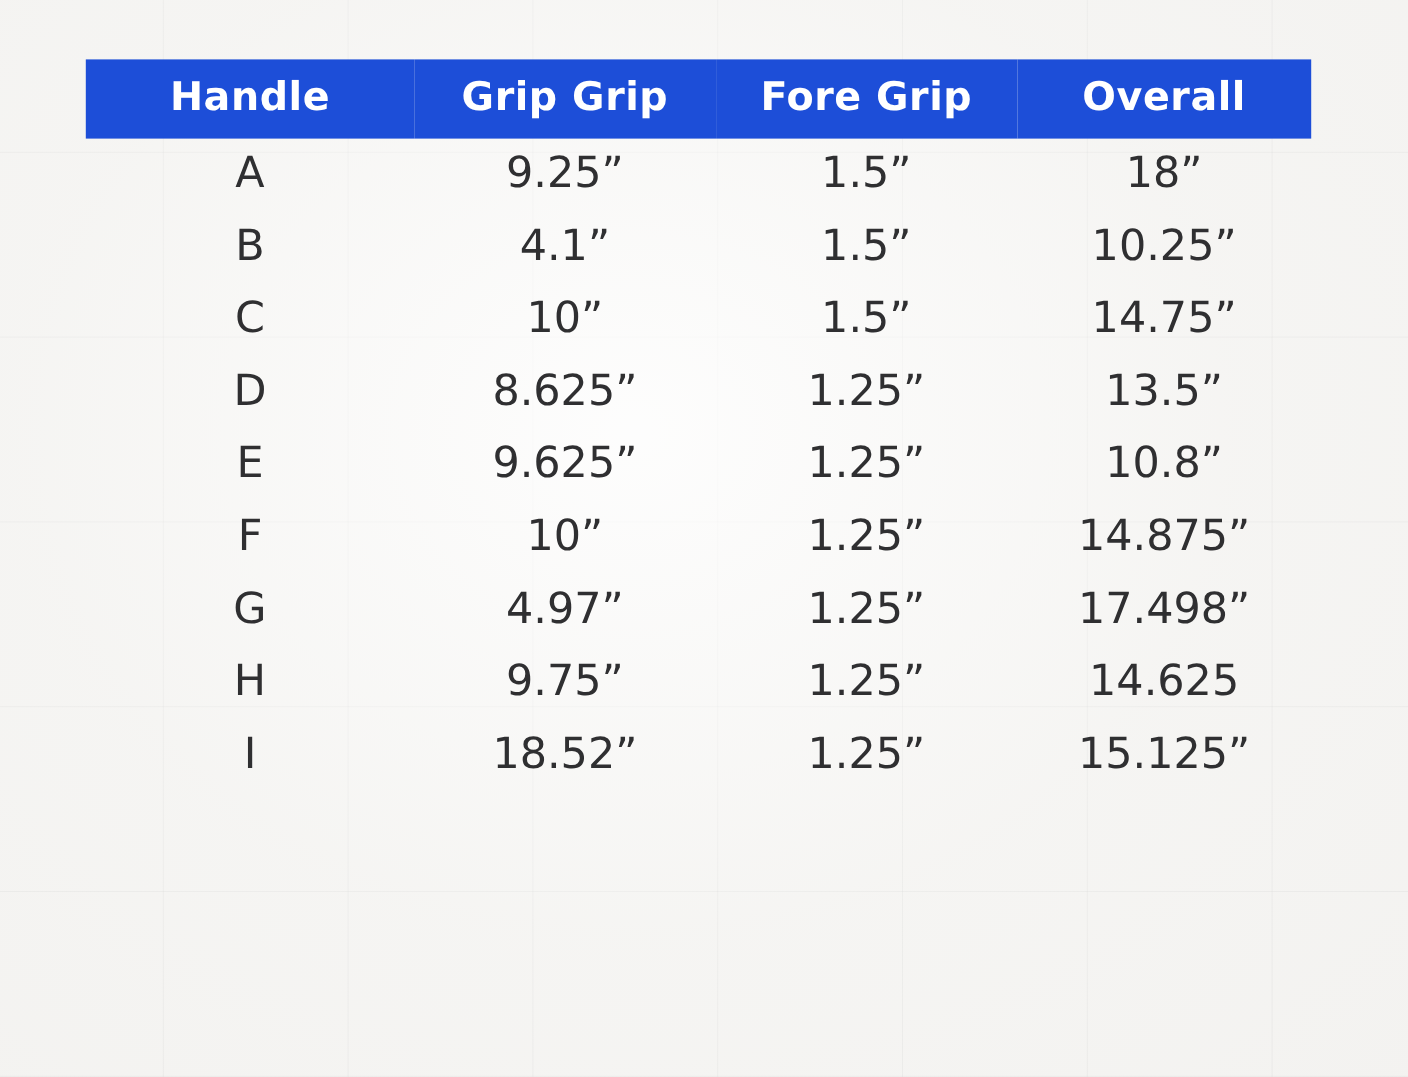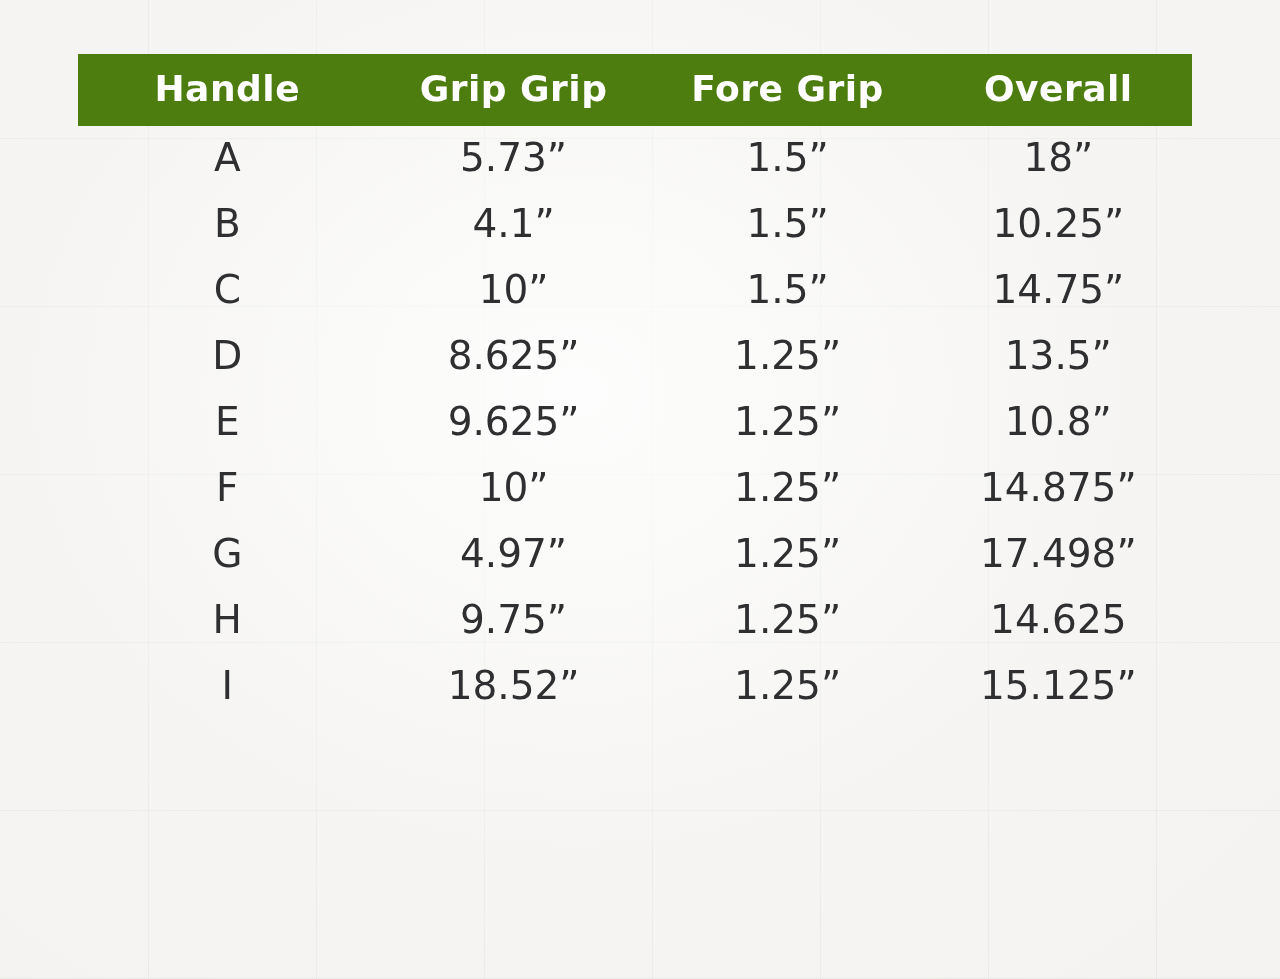--- a/index.html
+++ b/index.html
@@ -39,21 +39,21 @@
     width: 1114px;
   }
 
   table.spec-table {
     width: 100%;
     border-collapse: collapse;
     table-layout: fixed;
   }
 
   table.spec-table thead th {
-    background: #4d7c0f;
+    background: #1d4ed8;
     color: #ffffff;
     font-family: "DejaVu Sans", sans-serif;
     font-weight: bold;
     font-size: 36px;
     letter-spacing: 0.5px;
     padding: 17px 0 19px 0;
     text-align: center;
     line-height: 1;
   }
 
@@ -90,21 +90,21 @@
       <tr>
         <th>Handle</th>
         <th>Grip Grip</th>
         <th>Fore Grip</th>
         <th>Overall</th>
       </tr>
     </thead>
     <tbody>
       <tr>
         <td>A</td>
-        <td>5.73”</td>
+        <td>9.25”</td>
         <td>1.5”</td>
         <td>18”</td>
       </tr>
       <tr>
         <td>B</td>
         <td>4.1”</td>
         <td>1.5”</td>
         <td>10.25”</td>
       </tr>
       <tr>

